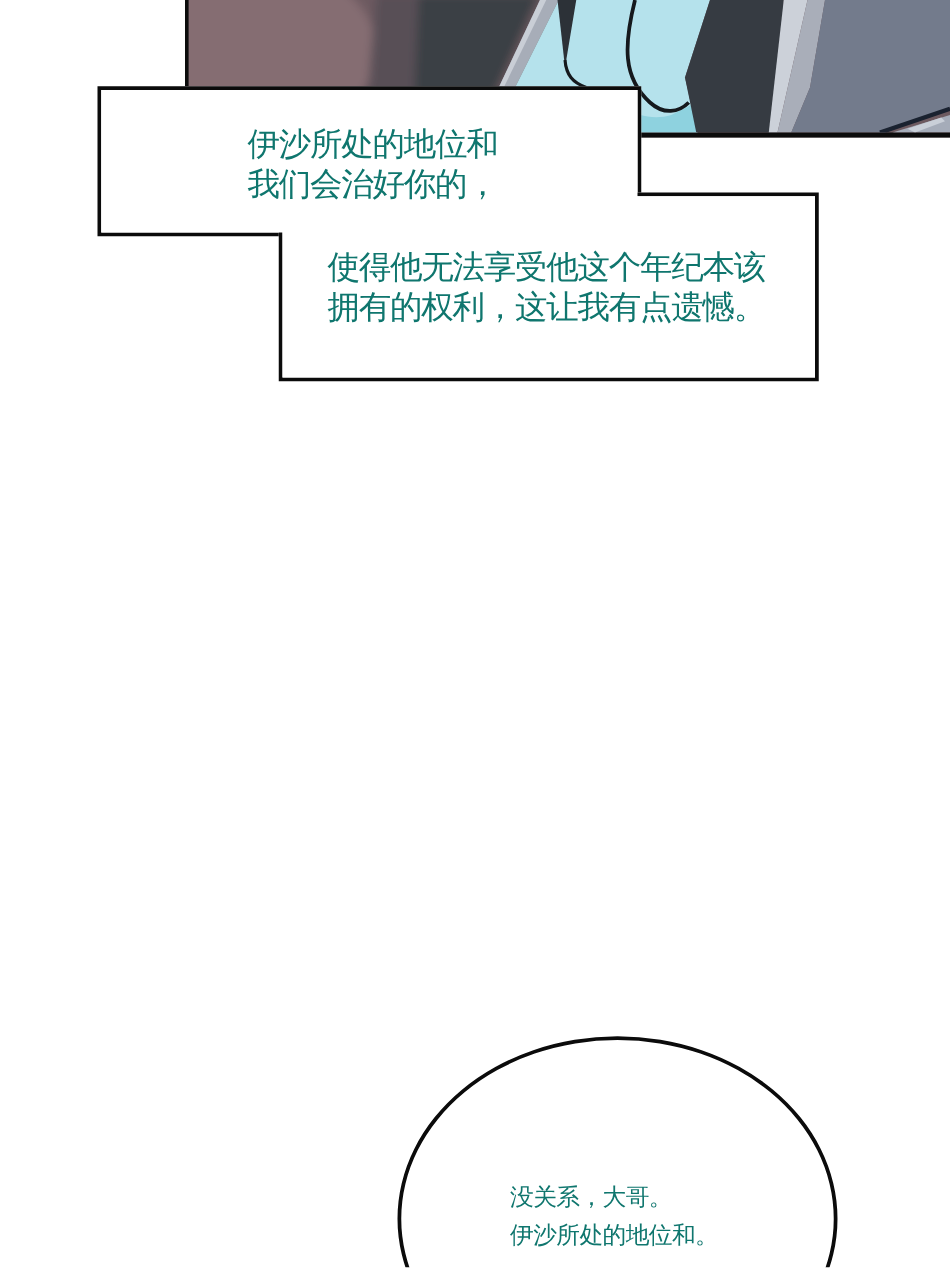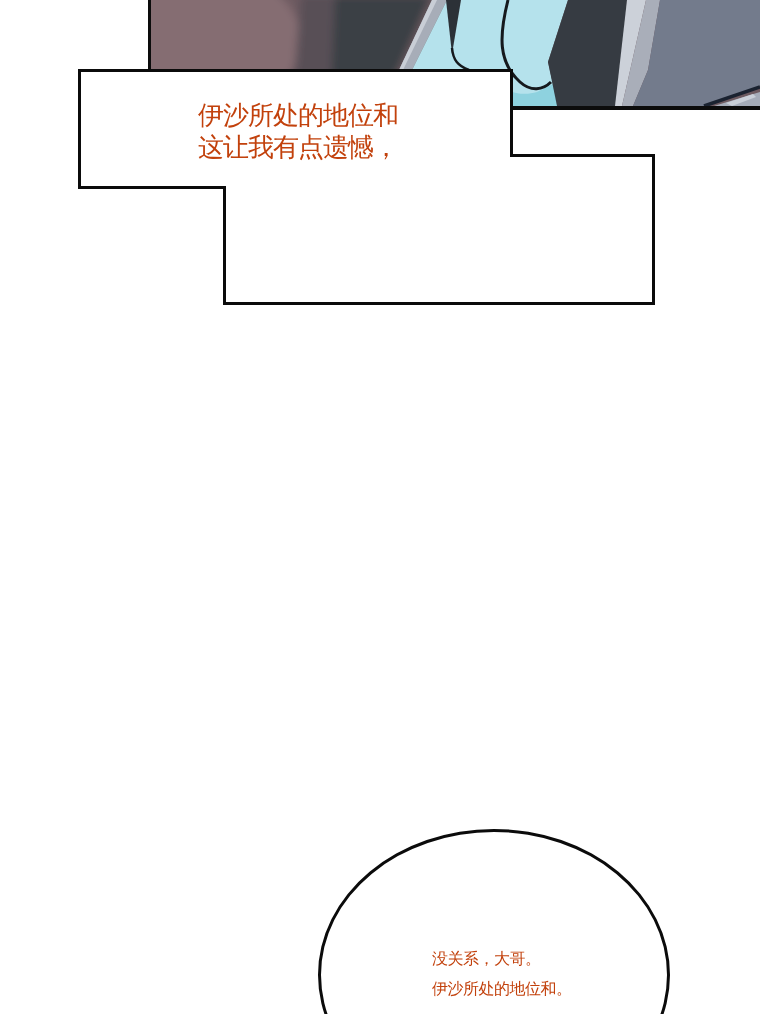--- a/index.html
+++ b/index.html
@@ -34,41 +34,41 @@
   #bubbleB { left: 223px; top: 154px; width: 432px; height: 151px; }
   .bubble-fill {
     position: absolute;
     background: #ffffff;
   }
   #fillA { left: 81px;  top: 72px;  width: 429px; height: 114px; }
   #fillB { left: 226px; top: 157px; width: 426px; height: 145px; }
 
   .dialog {
     position: absolute;
-    color: #c2410c;
+    color: #0f766e;
     font-size: 26px;
     line-height: 32px;
     letter-spacing: -1px;
     white-space: nowrap;
     z-index: 20;
   }
   #textA { left: 198px; top: 99px; }
   #textB { left: 262px; top: 197px; }
 
   
   .ellipse-bubble {
     position: absolute;
     left: 318px; top: 829px;
     width: 352px; height: 292px;
     background: #ffffff;
     border: 3px solid #0b0b0b;
     border-radius: 50%;
     box-sizing: border-box;
   }
-  #textC { left: 432px; top: 944px; font-size: 16px; line-height: 30px; letter-spacing: -0.5px; }
+  #textC { left: 408px; top: 944px; font-size: 19px; line-height: 30px; letter-spacing: -0.5px; }
 </style>
 </head>
 <body>
 
 <div class="page">
 
   <div class="panel">
     <svg viewBox="0 0 609 106" preserveAspectRatio="none">
       <defs>
         <filter id="soft" x="-20%" y="-20%" width="140%" height="140%">
@@ -104,23 +104,27 @@
     </svg>
   </div>
 
   <div class="bubble-rect" id="bubbleA"></div>
   <div class="bubble-rect" id="bubbleB"></div>
   <div class="bubble-fill" id="fillA"></div>
   <div class="bubble-fill" id="fillB"></div>
 
   <div class="dialog" id="textA">
     <div>伊沙所处的地位和</div>
-    <div>这让我有点遗憾，</div>
+    <div>我们会治好你的，</div>
   </div>
 
+  <div class="dialog" id="textB">
+    <div>使得他无法享受他这个年纪本该</div>
+    <div>拥有的权利，这让我有点遗憾。</div>
+  </div>
 
   <div class="ellipse-bubble"></div>
 
   <div class="dialog" id="textC">
     <div>没关系，大哥。</div>
     <div>伊沙所处的地位和。</div>
   </div>
 
 </div>
 

